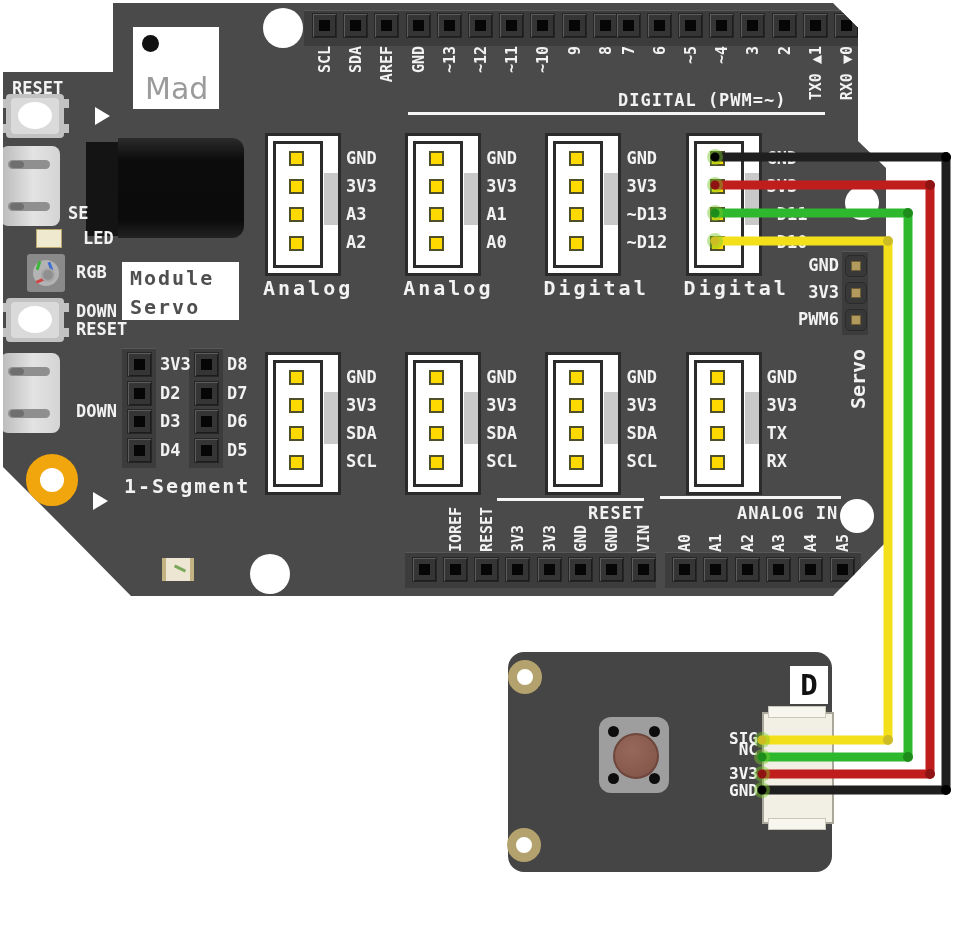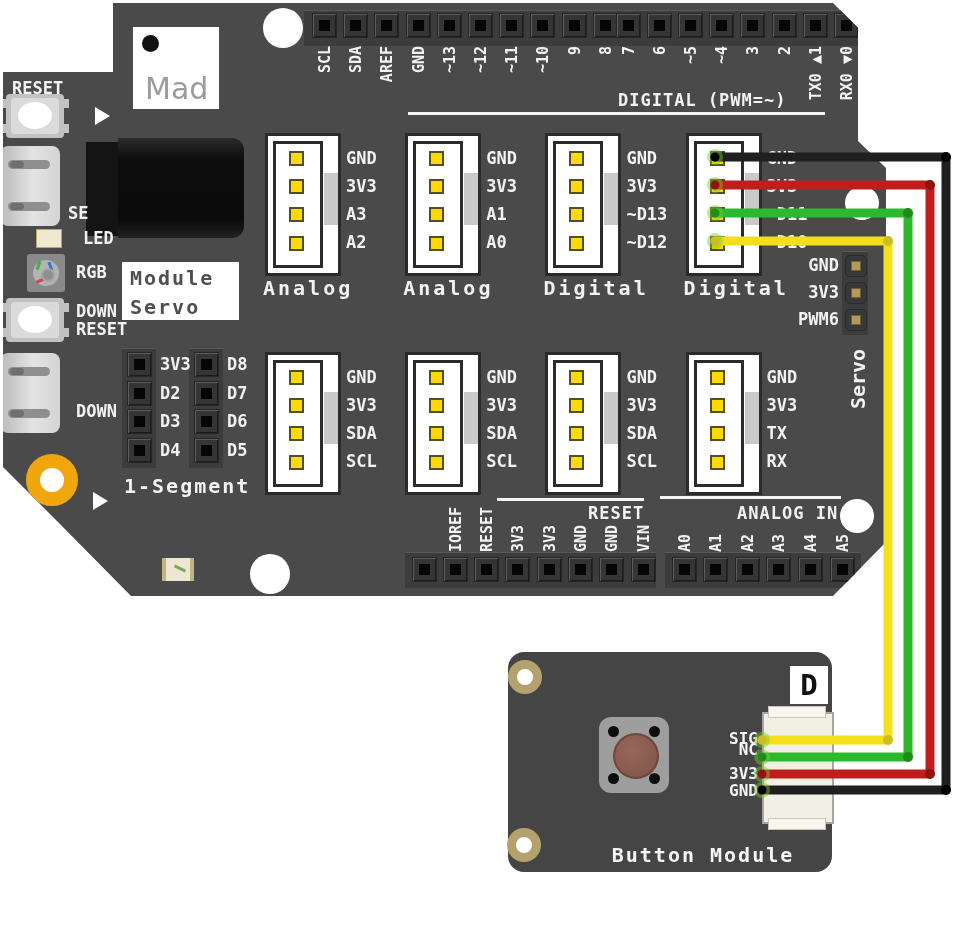--- a/index.html
+++ b/index.html
@@ -495,21 +495,20 @@
       <div class="d" style="left:9px;top:56px;"></div>
         <div class="d" style="left:50px;top:56px;"></div>
       <div class="capc"></div>
     </div>
     <div id="vendor-logo">D</div>
     <div id="mod-conn"></div>
     <div class="mod-pin-label" style="left:182px;top:78px;">SIG</div>
     <div class="mod-pin-label" style="left:182px;top:89px;">NC</div>
     <div class="mod-pin-label" style="left:182px;top:113px;">3V3</div>
     <div class="mod-pin-label" style="left:182px;top:130px;">GND</div>
-    <div id="mod-title">Button Module</div>
   </div>
 
   <svg id="wires" width="960" height="948" viewBox="0 0 960 948">
     <g fill="none" stroke-width="9" stroke-linecap="round" stroke-linejoin="round">
       <polyline points="715,157 946,157 946,790 762,790" stroke="#1f1f1f"></polyline>
       <polyline points="715,185 930,185 930,774 762,774" stroke="#c01d1d"></polyline>
       <polyline points="715,213 908,213 908,757 762,757" stroke="#2eb82e"></polyline>
       <polyline points="715,241 888,241 888,740 762,740" stroke="#f3e01a"></polyline>
     </g>
     <g>

